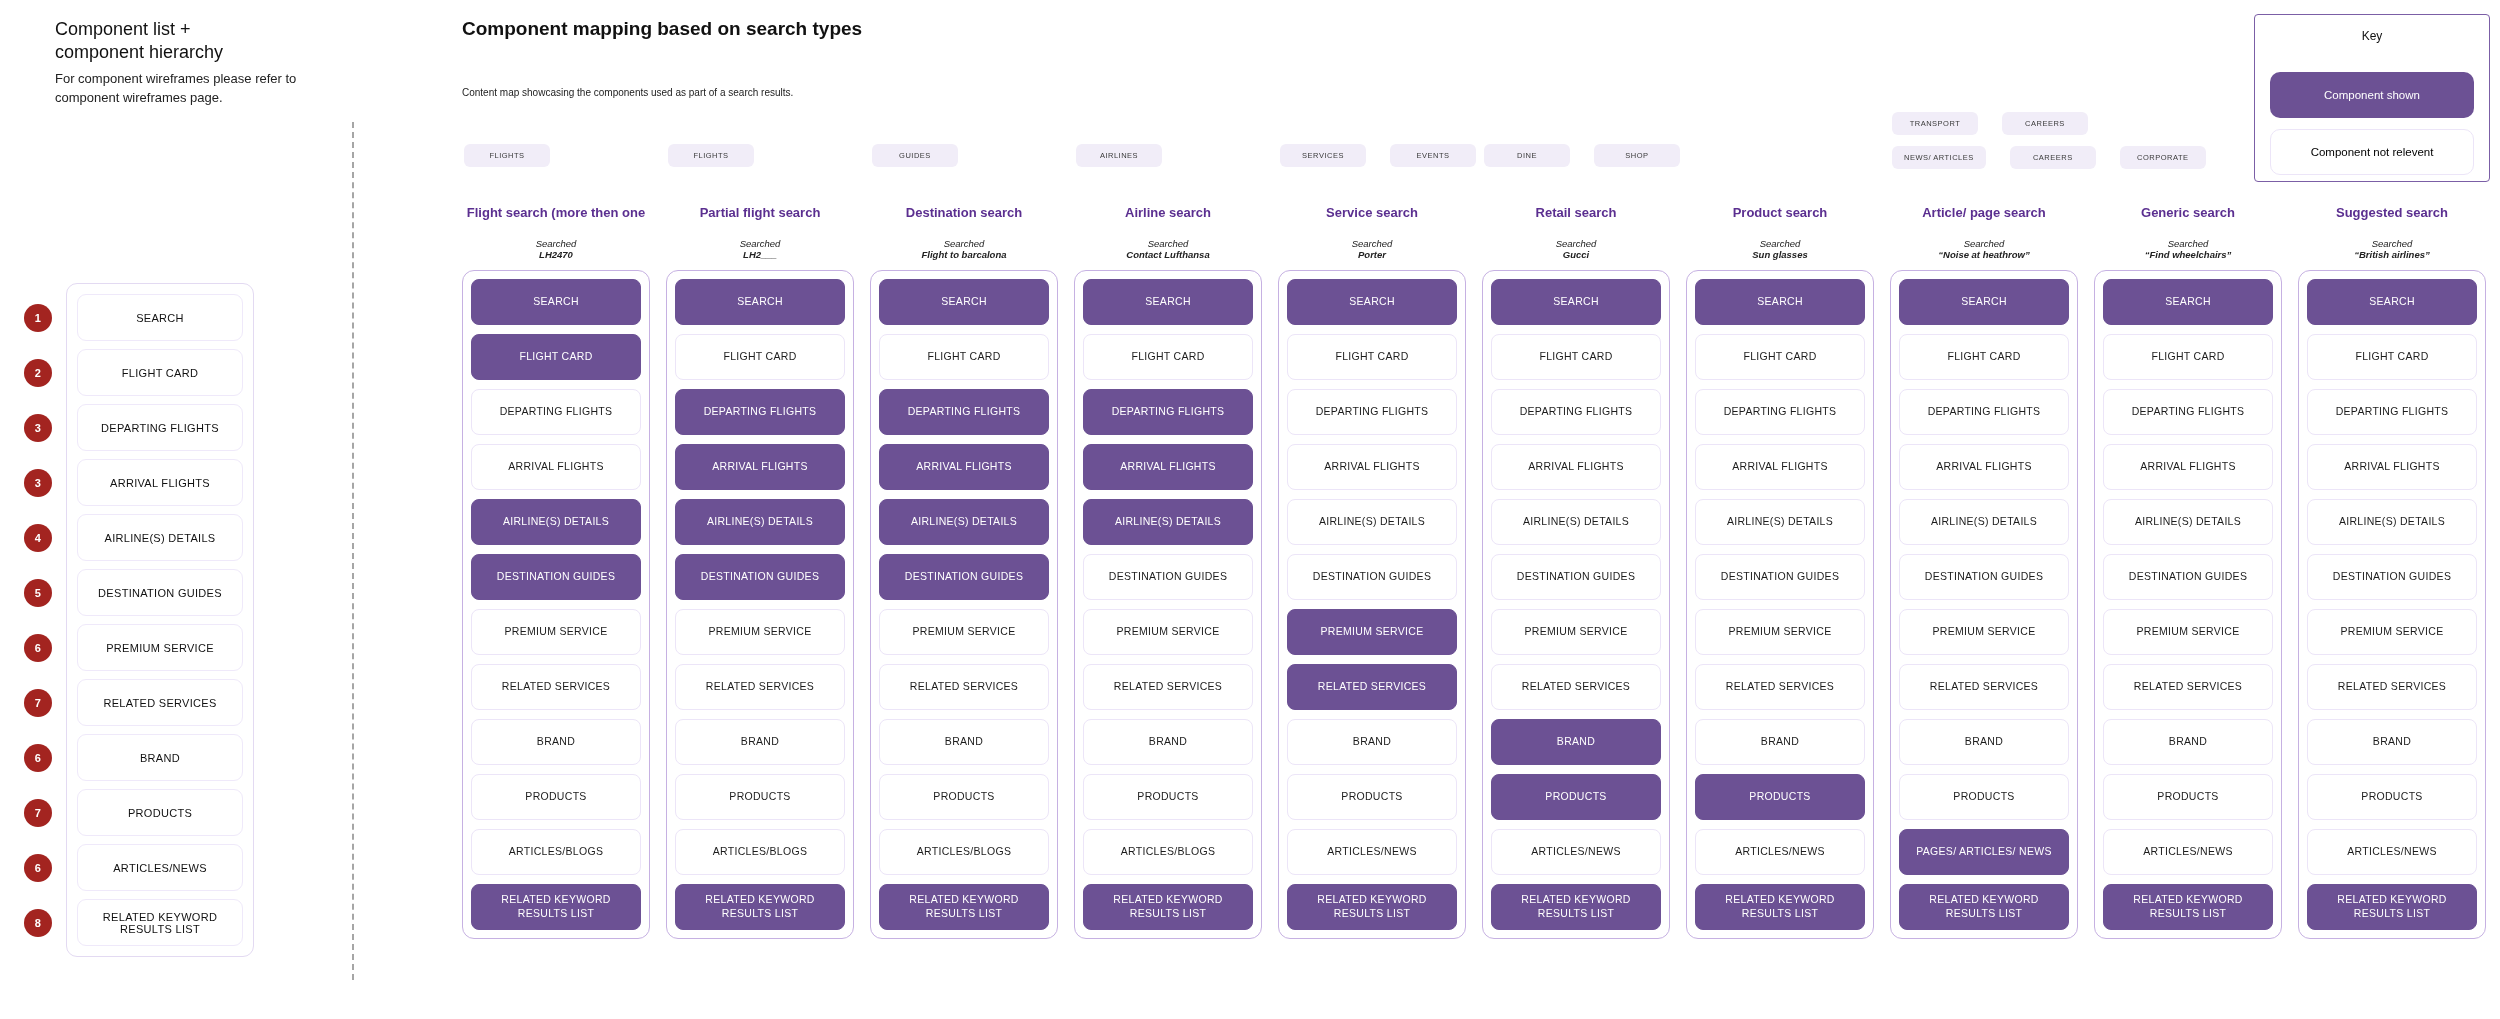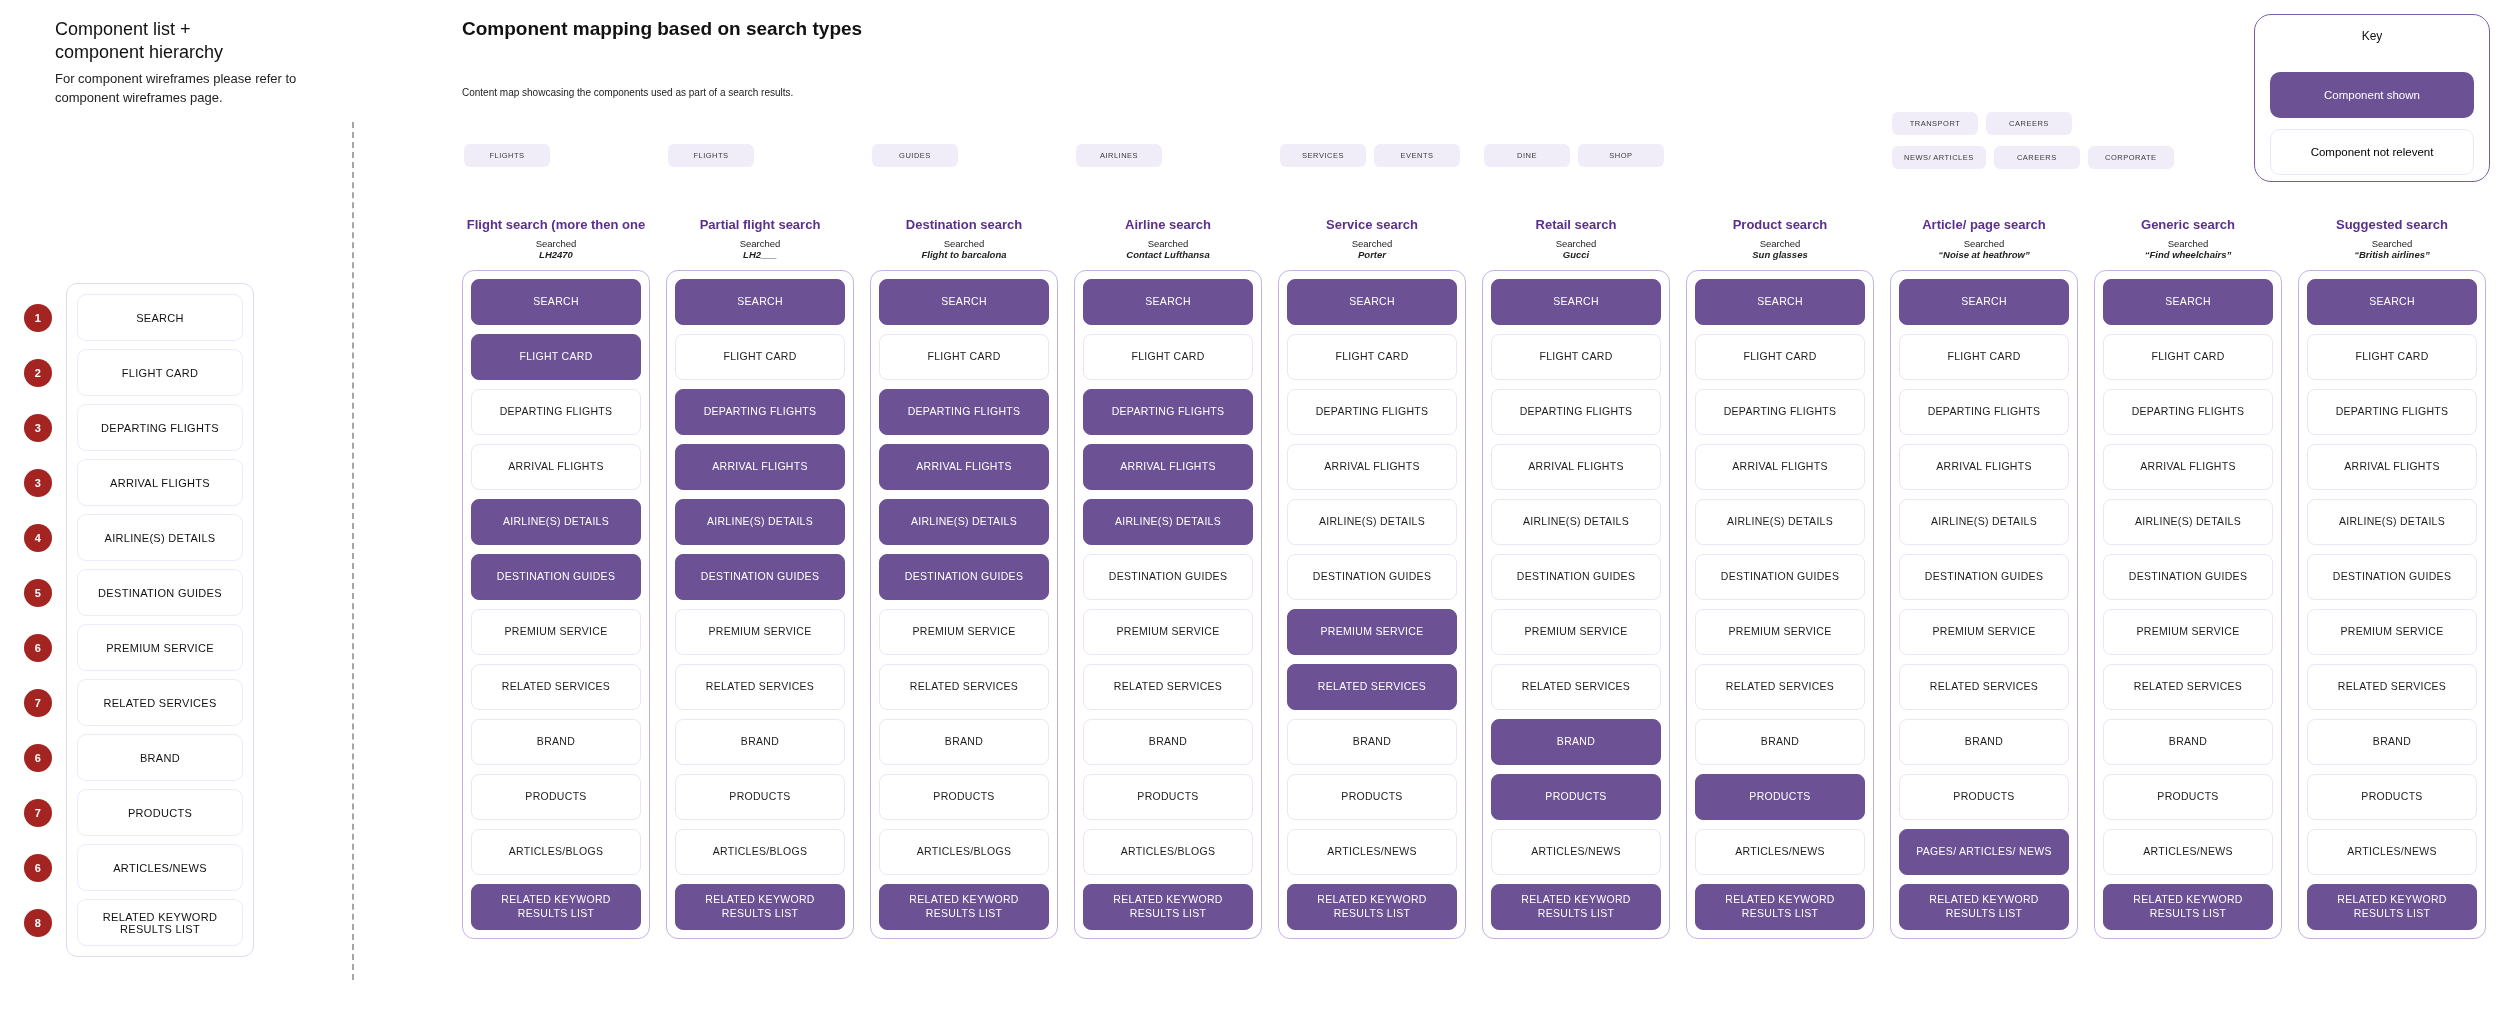--- a/index.html
+++ b/index.html
@@ -29,38 +29,38 @@
   .main-title { position:absolute; left:462px; top:18px; font-size:19px; font-weight:bold; color:#111; }
   .main-sub   { position:absolute; left:462px; top:86px; width:390px; font-size:10px; line-height:1.45; color:#222; }
 
   
   .cols { position:absolute; left:462px; top:140px; right:14px; display:flex; gap:16px; }
   .col  { flex:1 1 0; min-width:0; display:flex; flex-direction:column; }
   .col-header { height:130px; position:relative; display:flex; flex-direction:column;
                 justify-content:flex-end; align-items:center; text-align:center; padding-bottom:10px; }
   .tags { position:absolute; top:4px; left:2px; display:flex; flex-direction:column; gap:11px; z-index:1; }
   .tags.raised { top:-28px; }
-  .tag-row { display:flex; gap:8px; }
+  .tag-row { display:flex; gap:24px; }
   .chip { background:#f1edf8; border-radius:6px; height:23px; min-width:86px; padding:0 12px;
           display:flex; align-items:center; justify-content:center;
           font-size:7.5px; letter-spacing:.5px; color:#3a3a3a; white-space:nowrap; }
   .col-title { font-size:13px; font-weight:bold; color:#5b2f90; line-height:1.15; }
-  .searched-label { font-size:9.5px; color:#222; margin-top:5px; }
+  .searched-label { font-size:9.5px; color:#222; margin-top:17px;font-style:italic; }
   .searched-term  { font-size:9.5px; color:#222; font-weight:bold; font-style:italic; }
 
   .grid { border:1.5px solid #c6b1e2; border-radius:12px; background:#fff; padding:8px;
           display:flex; flex-direction:column; gap:9px; }
   .cell { min-height:46px; border-radius:8px; display:flex; align-items:center; justify-content:center;
           text-align:center; font-size:10.5px; letter-spacing:.3px; padding:4px 8px; line-height:1.3; }
   .cell.off { background:#fff; border:1.5px solid #ece5f8; color:#1c1c1c; }
   .cell.on  { background:#6c5194; border:1.5px solid #6c5194; color:#fff; }
 
   
   .key { position:absolute; top:14px; right:10px; width:236px; height:168px; background:#fff;
-         border:1.5px solid #7b5ea6; border-radius:17px; padding:12px 15px; z-index:5; }
+         border:1.5px solid #7b5ea6; border-radius:4px; padding:12px 15px; z-index:5; }
   .key-title { text-align:center; font-size:12px; color:#111; margin-top:2px; }
   .key-on  { margin-top:29px; height:46px; border-radius:10px; background:#6c5194; color:#fff;
              display:flex; align-items:center; justify-content:center; font-size:11.5px; }
   .key-off { margin-top:11px; height:46px; border-radius:10px; background:#fff; color:#000;
              border:1.5px solid #ece5f8; display:flex; align-items:center; justify-content:center; font-size:11.5px; }
 </style>
 </head>
 <body>
 
 <div class="left-panel">

